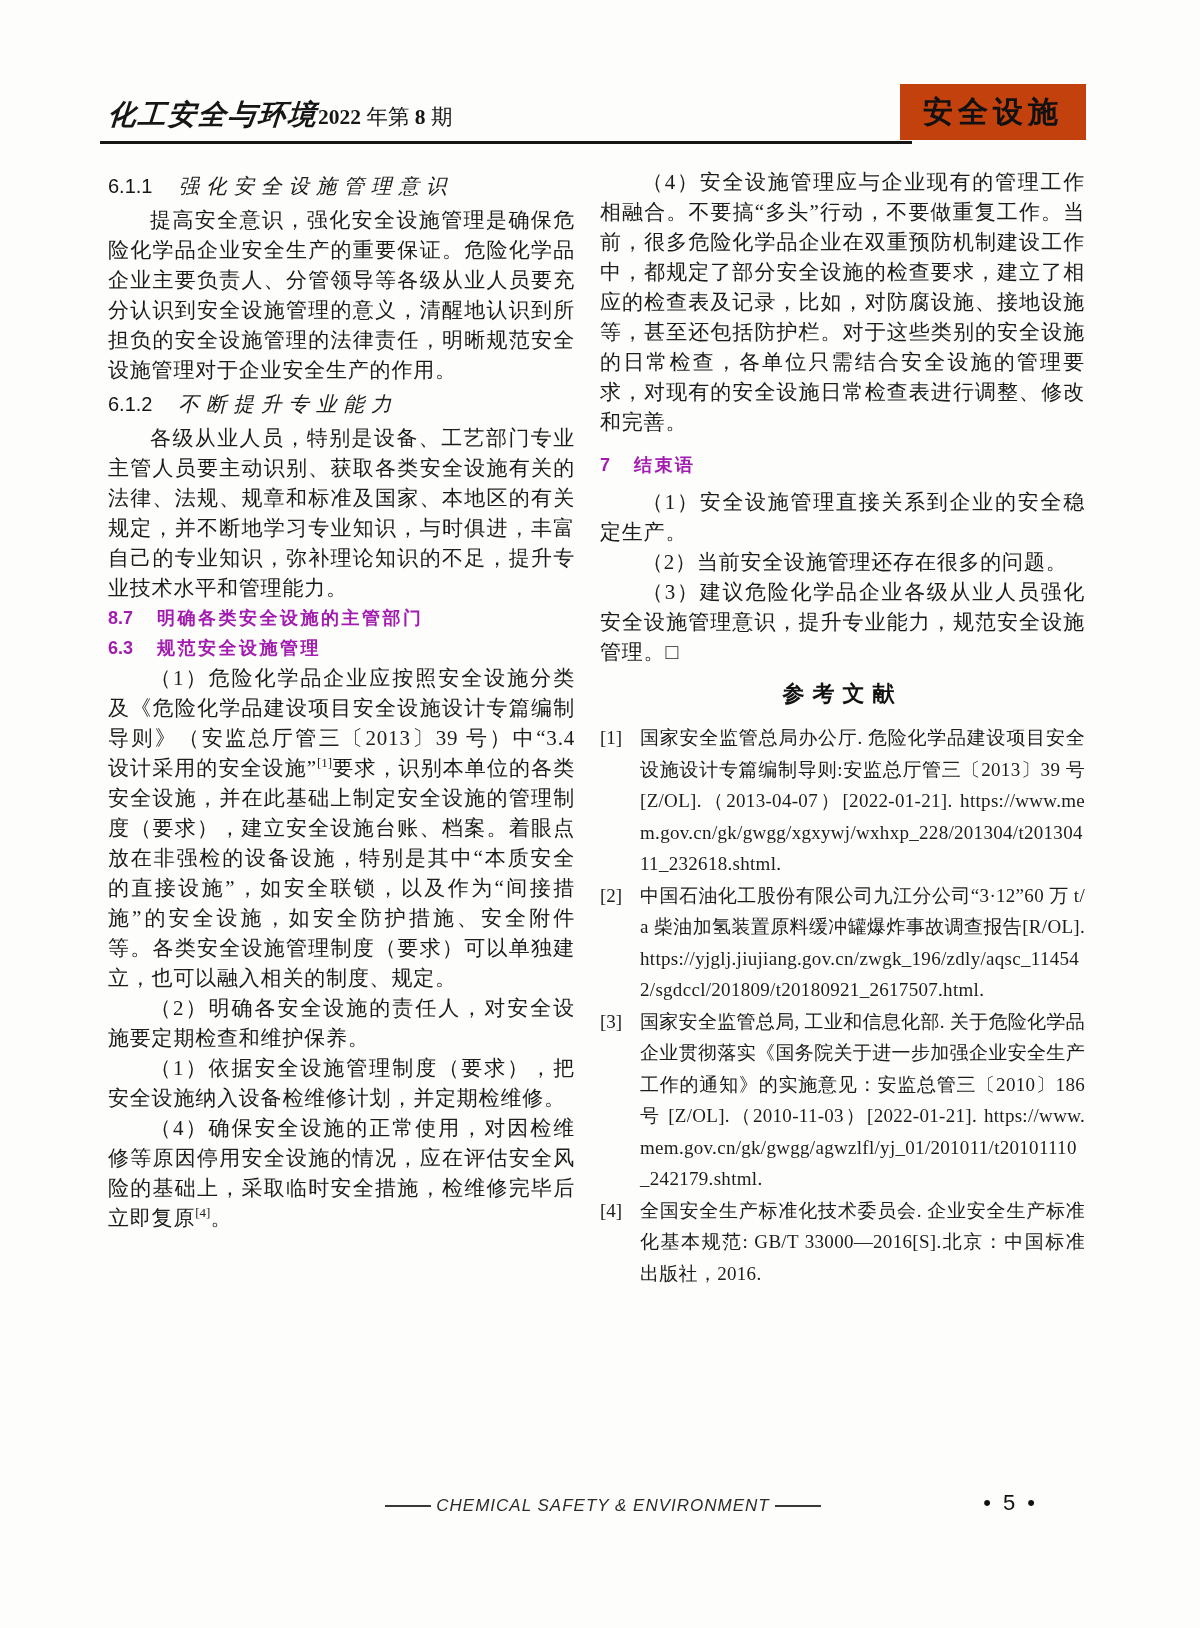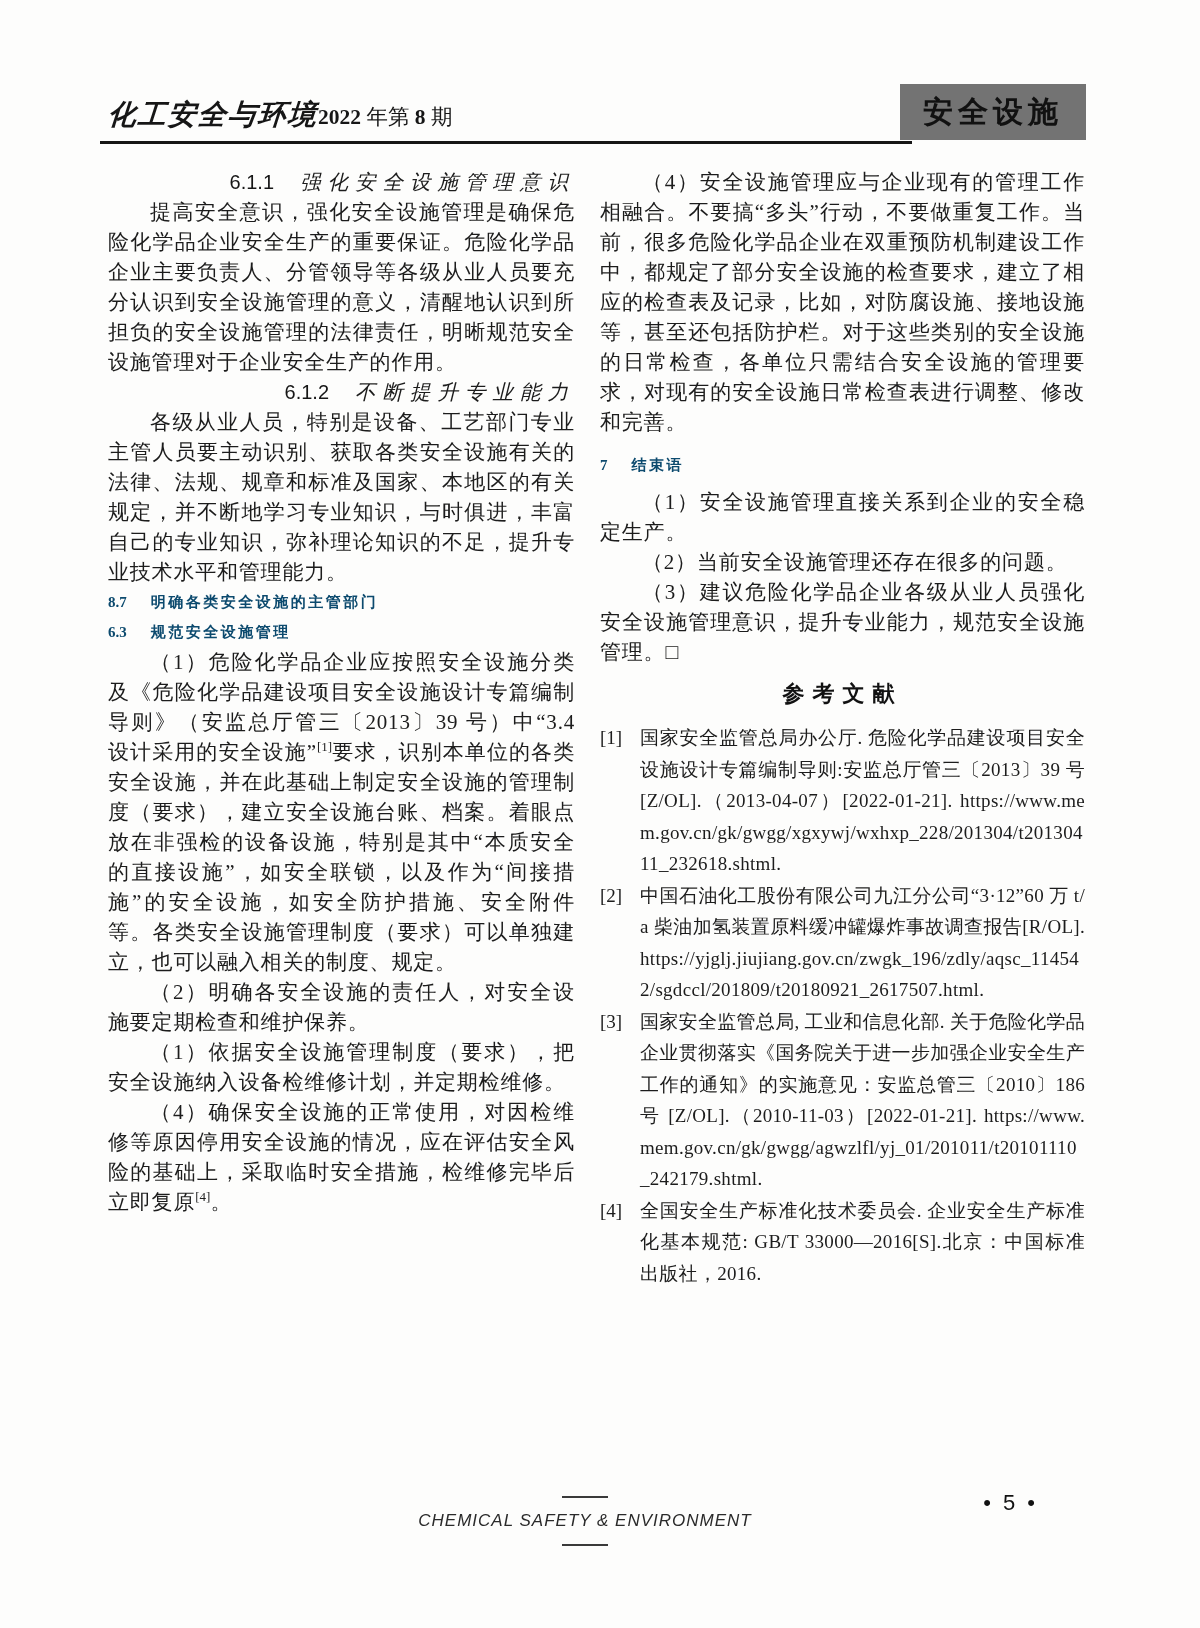--- a/index.html
+++ b/index.html
@@ -26,54 +26,54 @@
   }
   .issue-info { font-size:21.5px; color:#161616; }
   .issue-info b { font-family:"Liberation Serif", serif; }
   .header-rule {
     position:absolute; left:100px; top:141px;
     width:812px; height:3px; background:#161616;
   }
   .column-tag {
     position:absolute; left:900px; top:84px;
     width:186px; height:56px;
-    background:#737373;
+    background:#c2410c;
     display:flex; align-items:center; justify-content:center;
     font-family:"Liberation Sans", sans-serif;
     font-weight:bold; font-size:30px; letter-spacing:5px;
     color:#111;
   }
 
   
   .content {
     position:absolute; left:108px; top:167px;
     width:977px;
     display:flex; gap:25px;
   }
   .col-left  { width:467px; }
   .col-right { width:485px; }
 
   .body-p {
     font-size:21px; line-height:30px;
     text-align:justify; text-justify:inter-ideograph;
     text-indent:2em; letter-spacing:0.8px;
   }
-  .h3 { font-size:21px; line-height:30px; white-space:nowrap;text-align:right; }
+  .h3 { font-size:21px; line-height:38px; white-space:nowrap; }
   .h3-num {
     font-family:"Liberation Sans", sans-serif;
     font-size:20px; margin-right:26px; color:#161616;
   }
   .h3-title {
     font-family:"DejaVu Serif", serif;
     font-style:italic; letter-spacing:7px; font-size:20.5px;
   }
   .h2 {
-    font-family:Liberation Serif, serif;
-    font-weight:bold; font-size:15px; line-height:30px;
-    letter-spacing:2.5px; white-space:nowrap; color:#0c4a6e;
+    font-family:Liberation Sans, sans-serif;
+    font-weight:bold; font-size:18px; line-height:30px;
+    letter-spacing:2.5px; white-space:nowrap; color:#a21caf;
   }
   .h2-num { letter-spacing:0; margin-right:24px; }
   .h2-standalone { margin:13px 0 7px 0; }
 
   .ref-sup {
     font-size:13px; line-height:0; vertical-align:super;
     letter-spacing:0; font-family:"Liberation Serif", serif;
   }
 
   .refs-title {
@@ -87,22 +87,22 @@
     flex:0 0 40px; font-size:19px; line-height:31.5px;
   }
   .ref-text {
     flex:1; font-size:19px; line-height:31.5px;
     text-align:justify; text-justify:inter-ideograph;
     word-break:break-all; letter-spacing:0.3px;
   }
 
   
   .footer-line {
-    position:absolute; left:0; top:1496px; width:1170px;
-    display:flex; align-items:center; justify-content:center; gap:13px;flex-direction:column;
+    position:absolute; left:18px; top:1496px; width:1170px;
+    display:flex; align-items:center; justify-content:center; gap:5px;
   }
   .dash-rule { width:46px; height:2px; background:#3a3a3a; }
   .footer-journal-en {
     font-family:"Liberation Sans", sans-serif;
     font-style:italic; font-size:17px; letter-spacing:1px;
     color:#2a2a2a;
   }
   .page-num {
     position:absolute; top:1490px; right:162px;
     font-family:"Liberation Sans", sans-serif;

